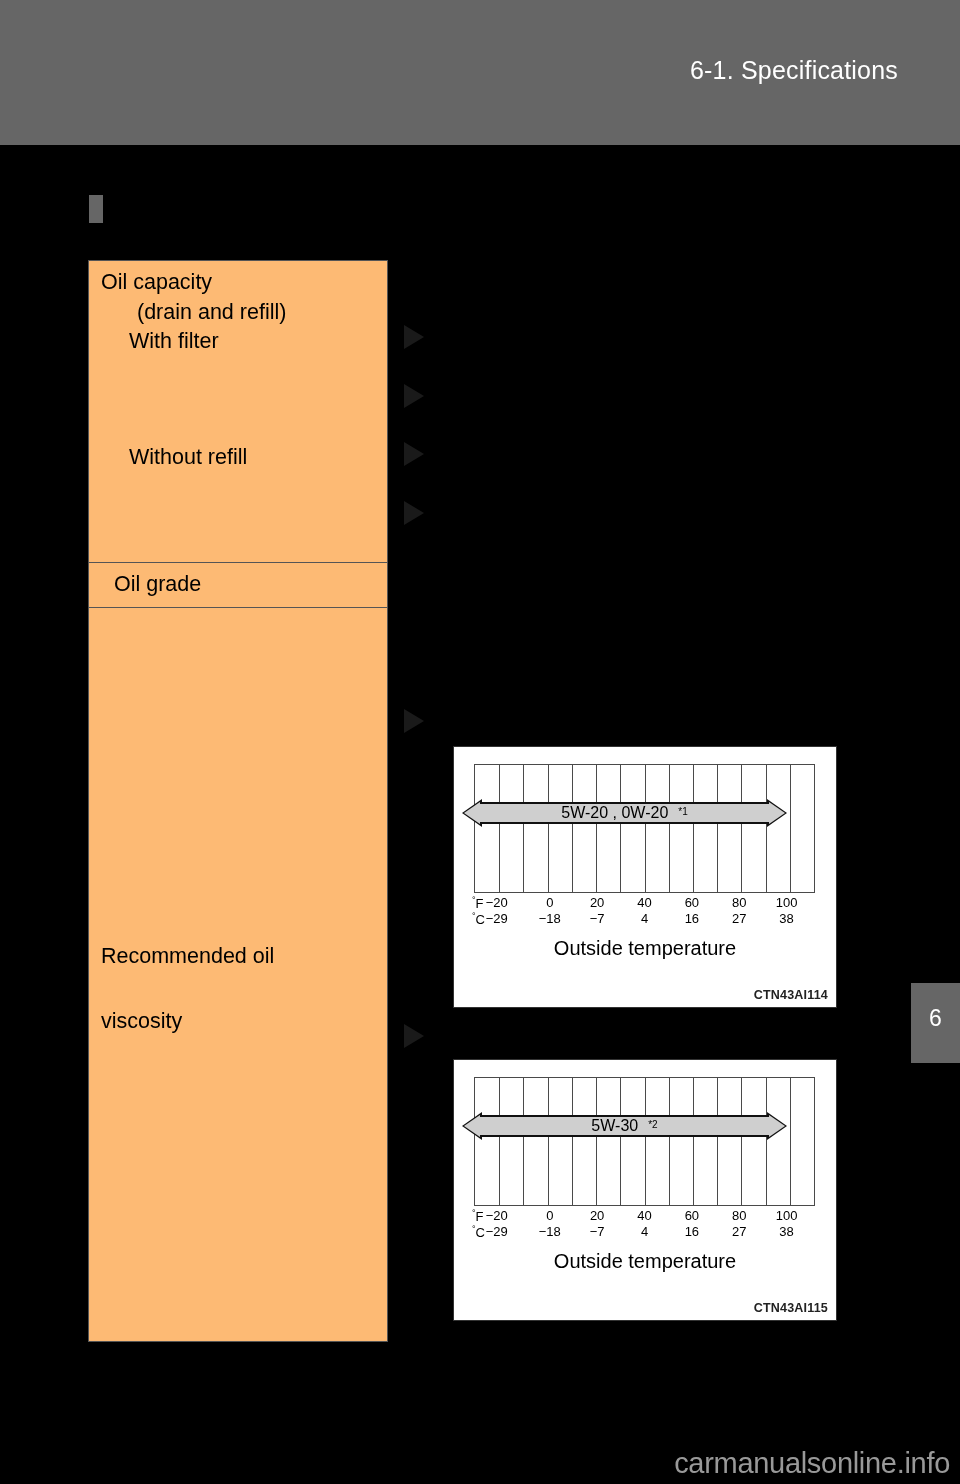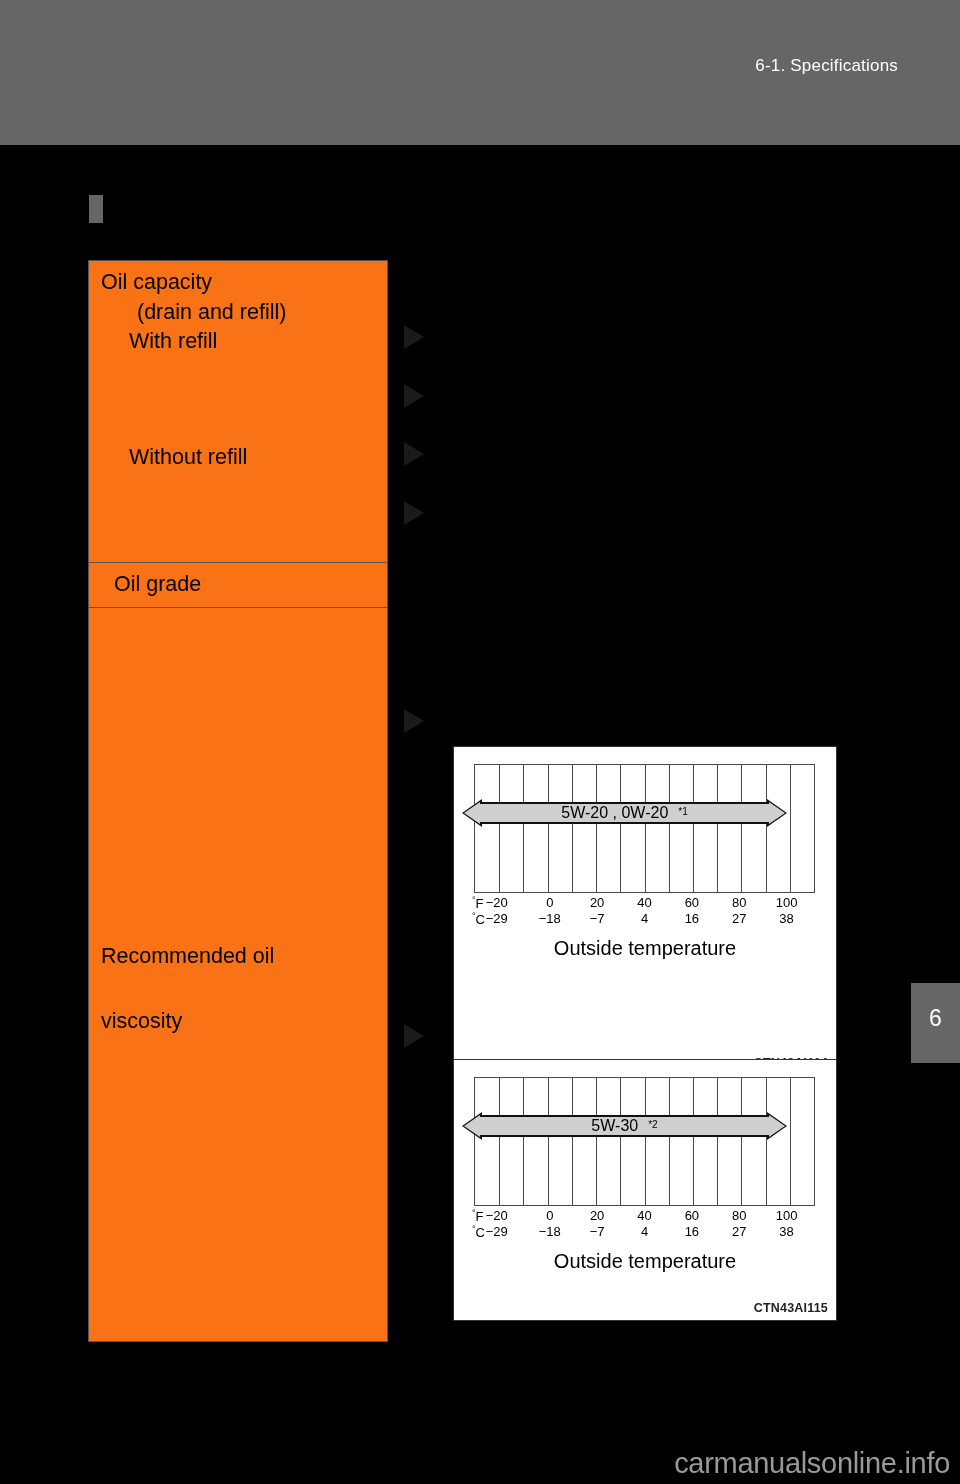--- a/index.html
+++ b/index.html
@@ -20,41 +20,41 @@
   .header-band {
     position: absolute;
     left: 0; top: 0;
     width: 960px; height: 145px;
     background: #666666;
   }
   .header-title {
     position: absolute;
     right: 62px;
     top: 56px;
-    font-size: 17px;
+    font-size: 25px;
     color: #ffffff;
     letter-spacing: 0.2px;
     white-space: nowrap;
   }
 
   
   .section-bullet {
     position: absolute;
     left: 89px; top: 195px;
     width: 14px; height: 28px;
     background: #666666;
   }
 
   
   .spec-table {
     position: absolute;
     left: 88px; top: 260px;
     width: 300px;
     height: 1082px;
-    background: #f97316;
+    background: #fdba74;
     border: 1px solid #555555;
     box-sizing: border-box;
   }
   .spec-row {
     position: absolute;
     left: 0;
     width: 100%;
     box-sizing: border-box;
   }
   .spec-row-capacity { top: 0; height: 302px; border-bottom: 1px solid #555555; }
@@ -89,21 +89,21 @@
   .tri-5 { left: 404px; top: 709px; }
   .tri-6 { left: 404px; top: 1024px; }
 
   
   .illus {
     position: absolute;
     background: #ffffff;
     border: 1px solid #333333;
     box-sizing: border-box;
   }
-  .illus-1 { left: 453px; top: 746px;  width: 384px; height: 330px; }
+  .illus-1 { left: 453px; top: 746px;  width: 384px; height: 262px; }
   .illus-2 { left: 453px; top: 1059px; width: 384px; height: 262px; }
 
   .chart-area {
     position: absolute;
     left: 20px;
     top: 17px;
     width: 341px;
     height: 129px;
     border: 1px solid #4a4a4a;
     box-sizing: border-box;
@@ -237,21 +237,21 @@
   <div class="header-title">6-1. Specifications</div>
 </div>
 
 <div class="section-bullet"></div>
 
 <div class="spec-table">
 
   <div class="spec-row spec-row-capacity">
     <div class="cell-text lbl-oil-capacity">Oil capacity</div>
     <div class="cell-text lbl-drain">(drain and refill)</div>
-    <div class="cell-text lbl-with-filter">With refill</div>
+    <div class="cell-text lbl-with-filter">With filter</div>
     <div class="cell-text lbl-without">Without refill</div>
   </div>
 
   <div class="spec-row spec-row-grade">
     <div class="cell-text lbl-oil-grade">Oil grade</div>
   </div>
 
   <div class="spec-row spec-row-visc">
     <div class="cell-text lbl-visc-1">Recommended oil</div>
     <div class="cell-text lbl-visc-2">viscosity</div>

